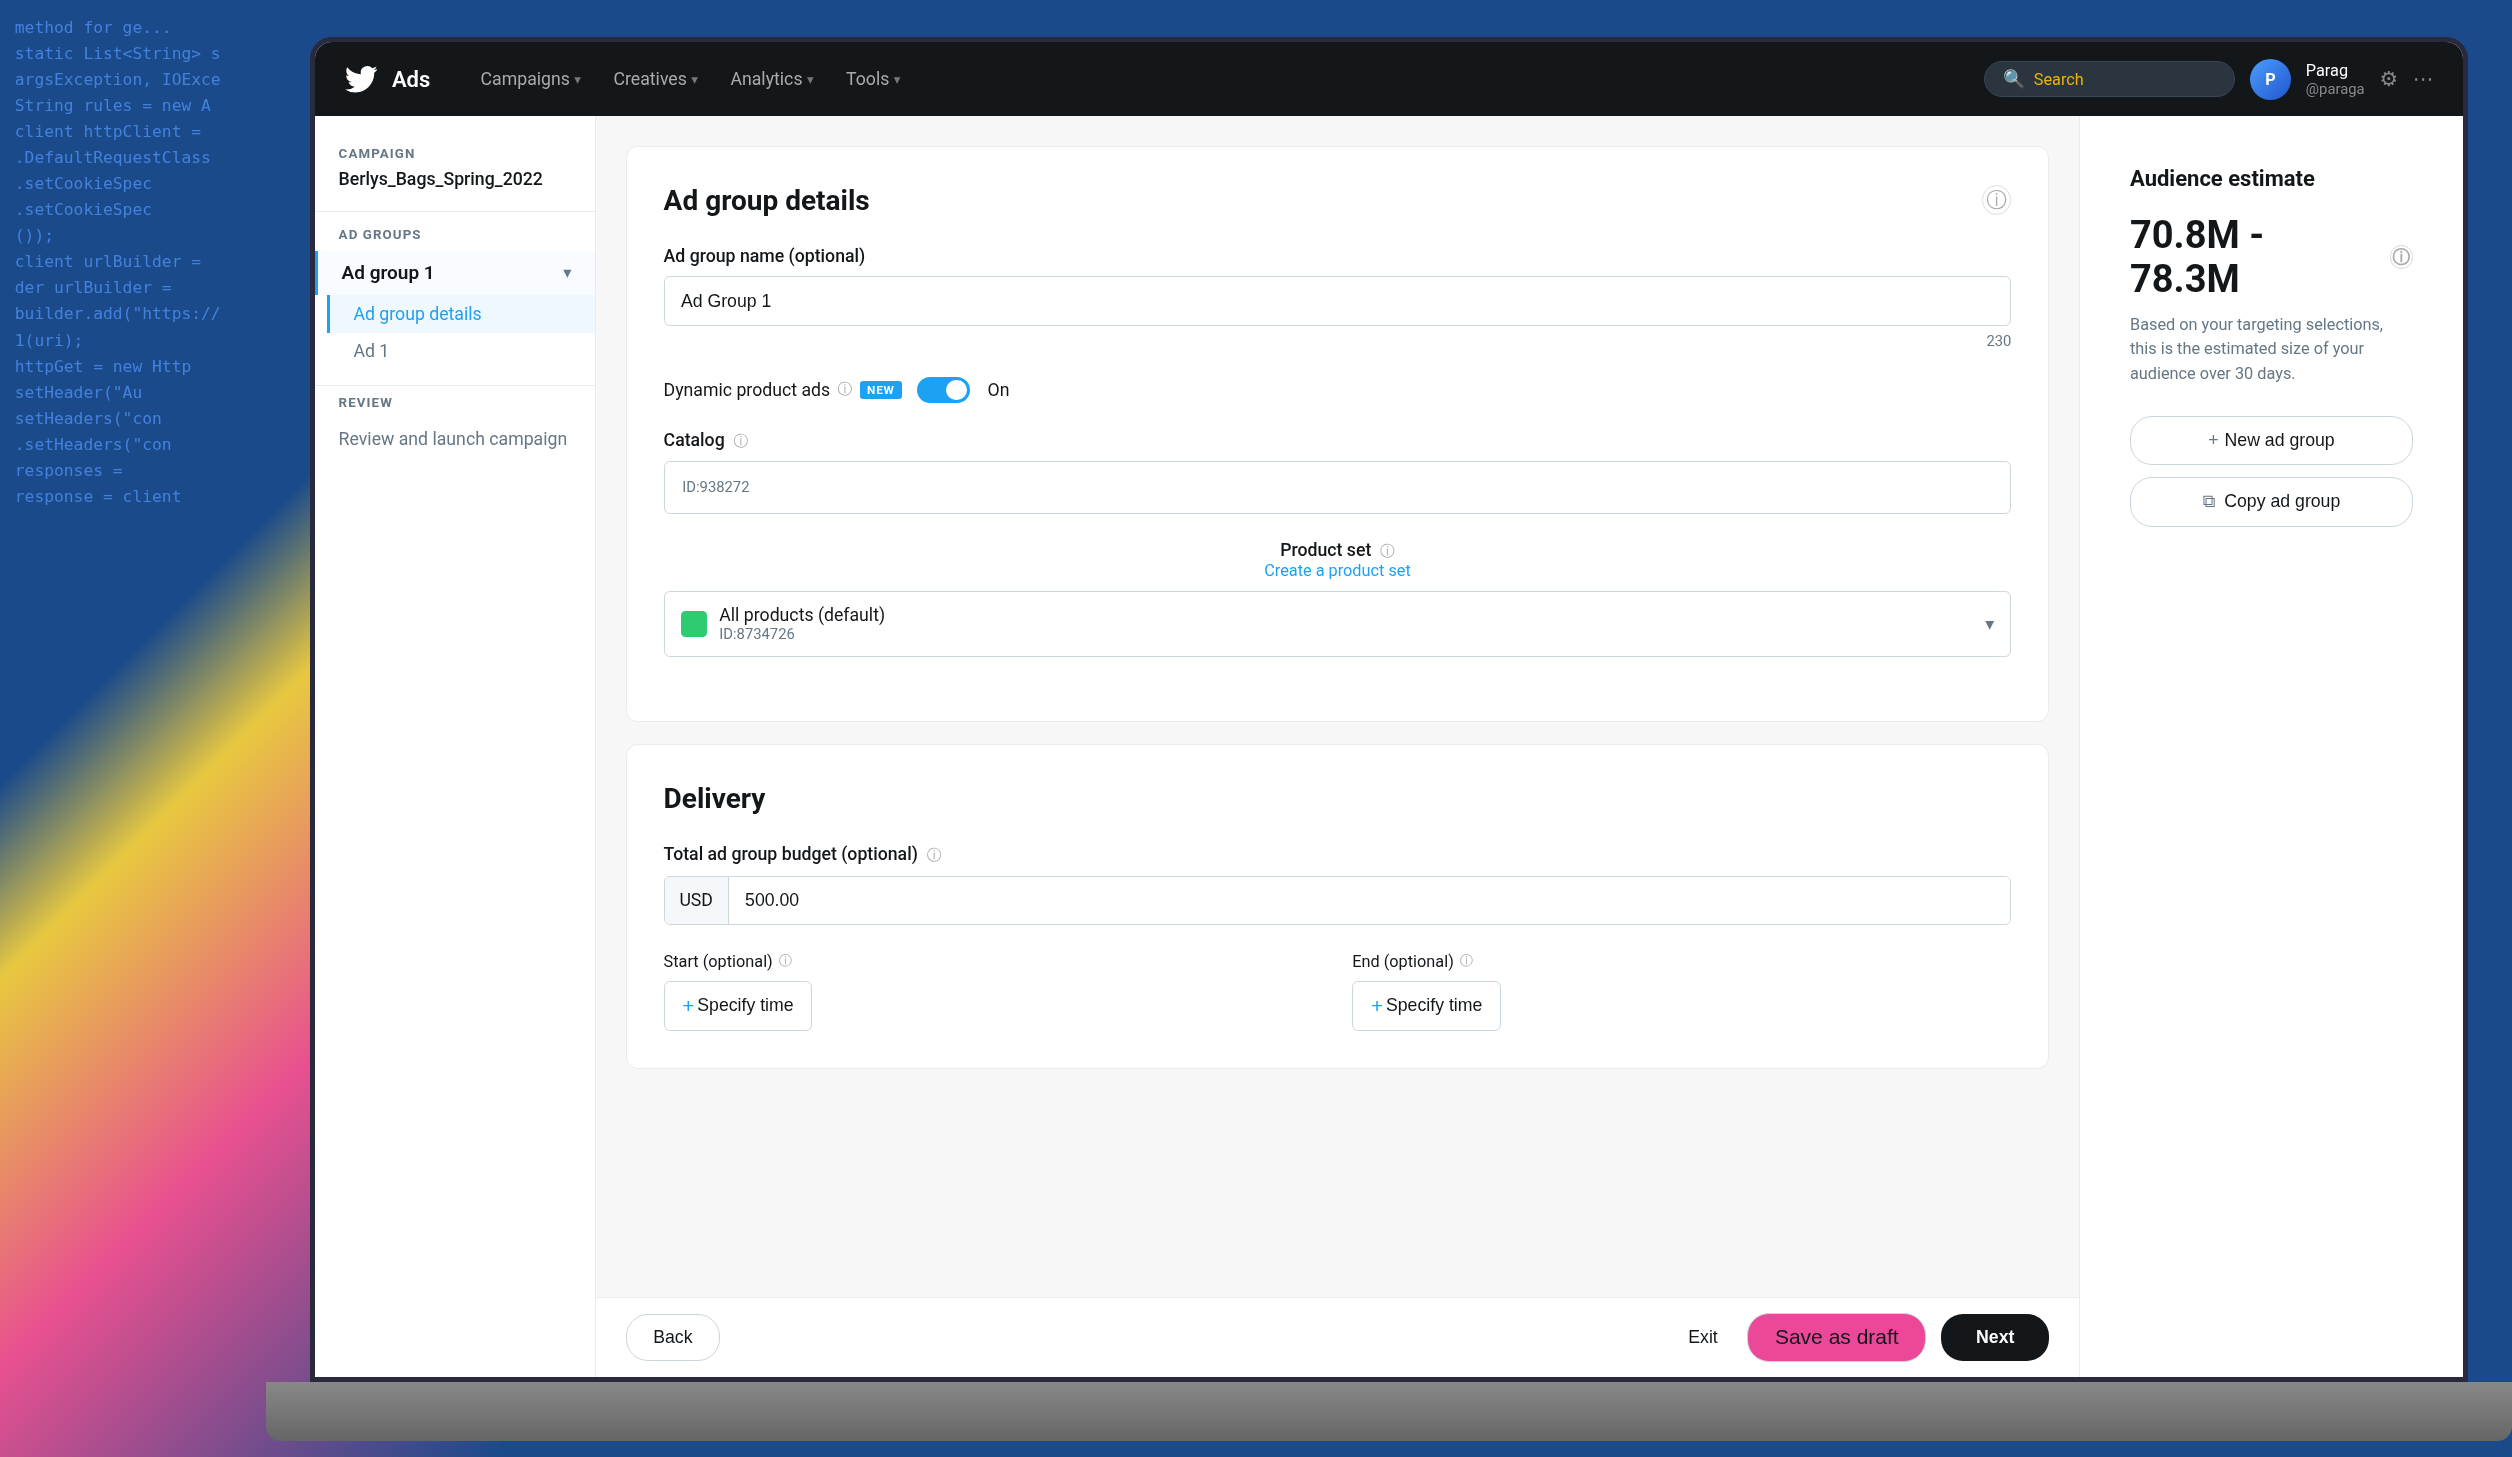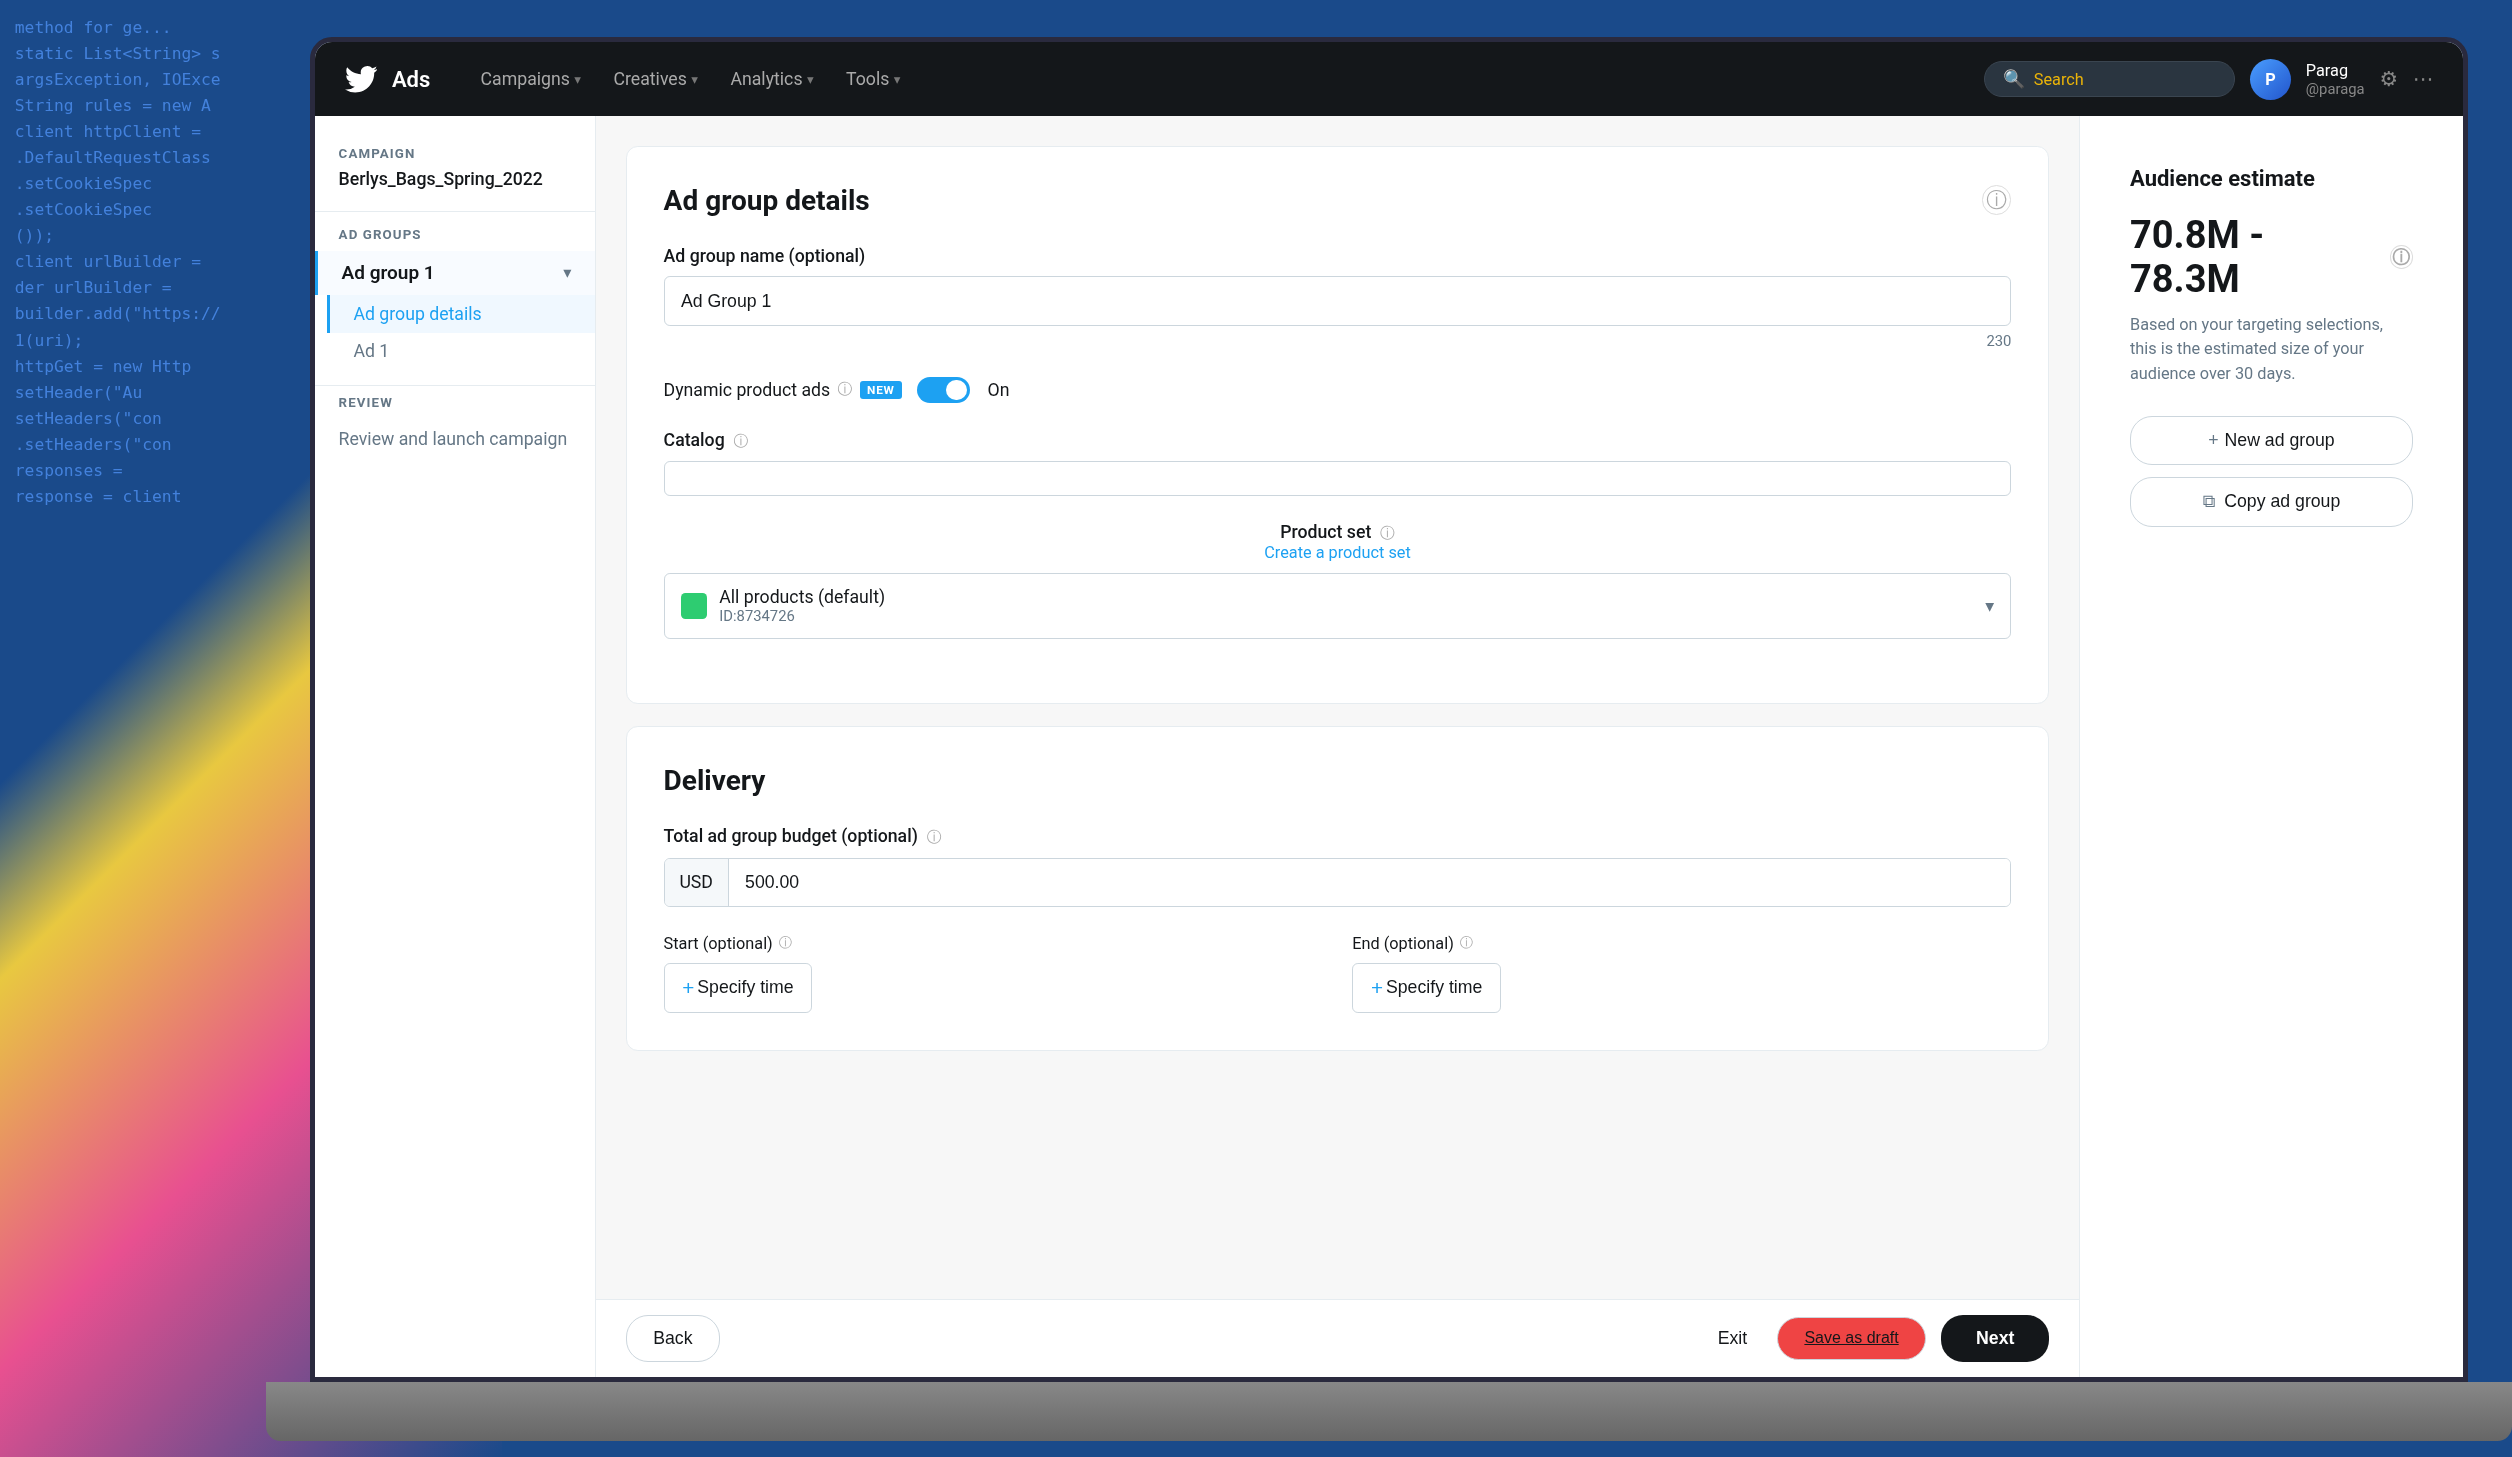--- a/index.html
+++ b/index.html
@@ -592,25 +592,24 @@
       cursor: pointer;
       padding: 11.8px 14.8px;
       background: none;
       border: none;
     }
 
     .save-draft-btn {
       border: 0.7px solid #ccd6dd;
       border-radius: 22px;
       padding: 11.8px 26.6px;
-      font-size: 16px;
-      color: #14171a;
-      cursor: pointer;
-      background: #ef4444;
-      text-decoration: underline;
+      font-size: 21px;
+      color: #14171a;
+      cursor: pointer;
+      background: #ec4899;
     }
 
     .next-btn {
       background: #14171a;
       color: white;
       border: none;
       border-radius: 22px;
       padding: 13.3px 35px;
       font-size: 17.7px;
       font-weight: 600;
@@ -824,20 +823,21 @@
                   </div>
                   <span class="toggle-on-text">On</span>
                 </div>
 
                 <div class="form-group">
                   <label class="form-label">
                     <span>Catalog</span>
                     <span style="color:#aaa;font-size:14.8px;margin-left:4.4px;">ⓘ</span>
                   </label>
                   <div class="catalog-box">
+                    <div class="catalog-id">ID:938272</div>
                   </div>
                 </div>
 
                 <div class="form-group">
                   <div class="product-set-header">
                     <label class="form-label" style="margin-bottom:0;">
                       <span>Product set</span>
                       <span style="color:#aaa;font-size:14.8px;margin-left:4.4px;">ⓘ</span>
                     </label>
                     <a class="create-link">Create a product set</a>

